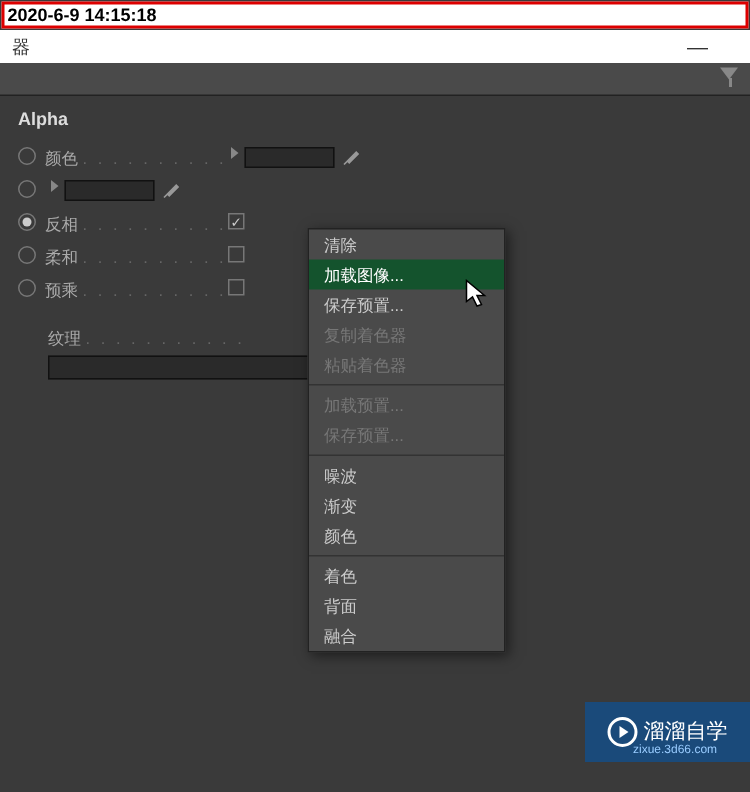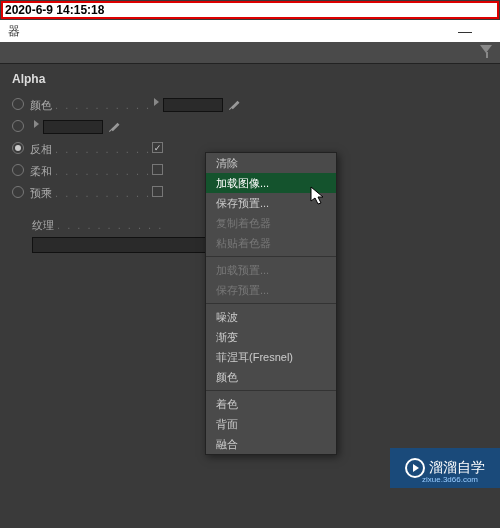--- a/index.html
+++ b/index.html
@@ -80,21 +80,21 @@
     z-index: 100;
   }
   .menu-item { height: 20px; padding: 0 10px; font-size: 11px; color: #ccc; display: flex; align-items: center; }
   .menu-item.disabled { color: #777; }
   .menu-item.hover { background: #14532d; color: #fff; }
   .menu-sep { height: 1px; background: #333; margin: 3px 0; }
   
   .cursor { position: absolute; left: 310px; top: 186px; z-index: 200; pointer-events: none; }
   
   .watermark {
-    position: absolute; right: 0; bottom: 40px; width: 110px; height: 40px;
+    position: absolute; right: 0; bottom: 20px; width: 110px; height: 40px;
     background: #1a4a7a; display: flex; align-items: center; justify-content: center;
     color: #fff; font-size: 14px;
   }
   .watermark .sub { font-size: 8px; position: absolute; bottom: 4px; left: 32px; color: #9cf; }
   .wm-icon { width: 20px; height: 20px; border: 2px solid #fff; border-radius: 50%; margin-right: 4px; display: flex; align-items: center; justify-content: center; }
   .wm-icon::after { content: ""; width: 0; height: 0; border-top: 4px solid transparent; border-bottom: 4px solid transparent; border-left: 6px solid #fff; margin-left: 2px; }
 </style>
 </head>
 <body>
 
@@ -183,21 +183,20 @@
   <div class="menu-item hover">加载图像...</div>
   <div class="menu-item">保存预置...</div>
   <div class="menu-item disabled">复制着色器</div>
   <div class="menu-item disabled">粘贴着色器</div>
   <div class="menu-sep"></div>
   <div class="menu-item disabled">加载预置...</div>
   <div class="menu-item disabled">保存预置...</div>
   <div class="menu-sep"></div>
   <div class="menu-item">噪波</div>
   <div class="menu-item">渐变</div>
-  <div class="menu-item">菲涅耳(Fresnel)</div>
   <div class="menu-item">颜色</div>
   <div class="menu-sep"></div>
   <div class="menu-item">着色</div>
   <div class="menu-item">背面</div>
   <div class="menu-item">融合</div>
 </div>
 
 <svg class="cursor" width="18" height="22" viewBox="0 0 18 22">
   <path d="M1 1 L1 15 L5 12 L8 18 L11 17 L8 11 L13 11 Z" fill="#fff" stroke="#000" stroke-width="1"></path>
 </svg>

